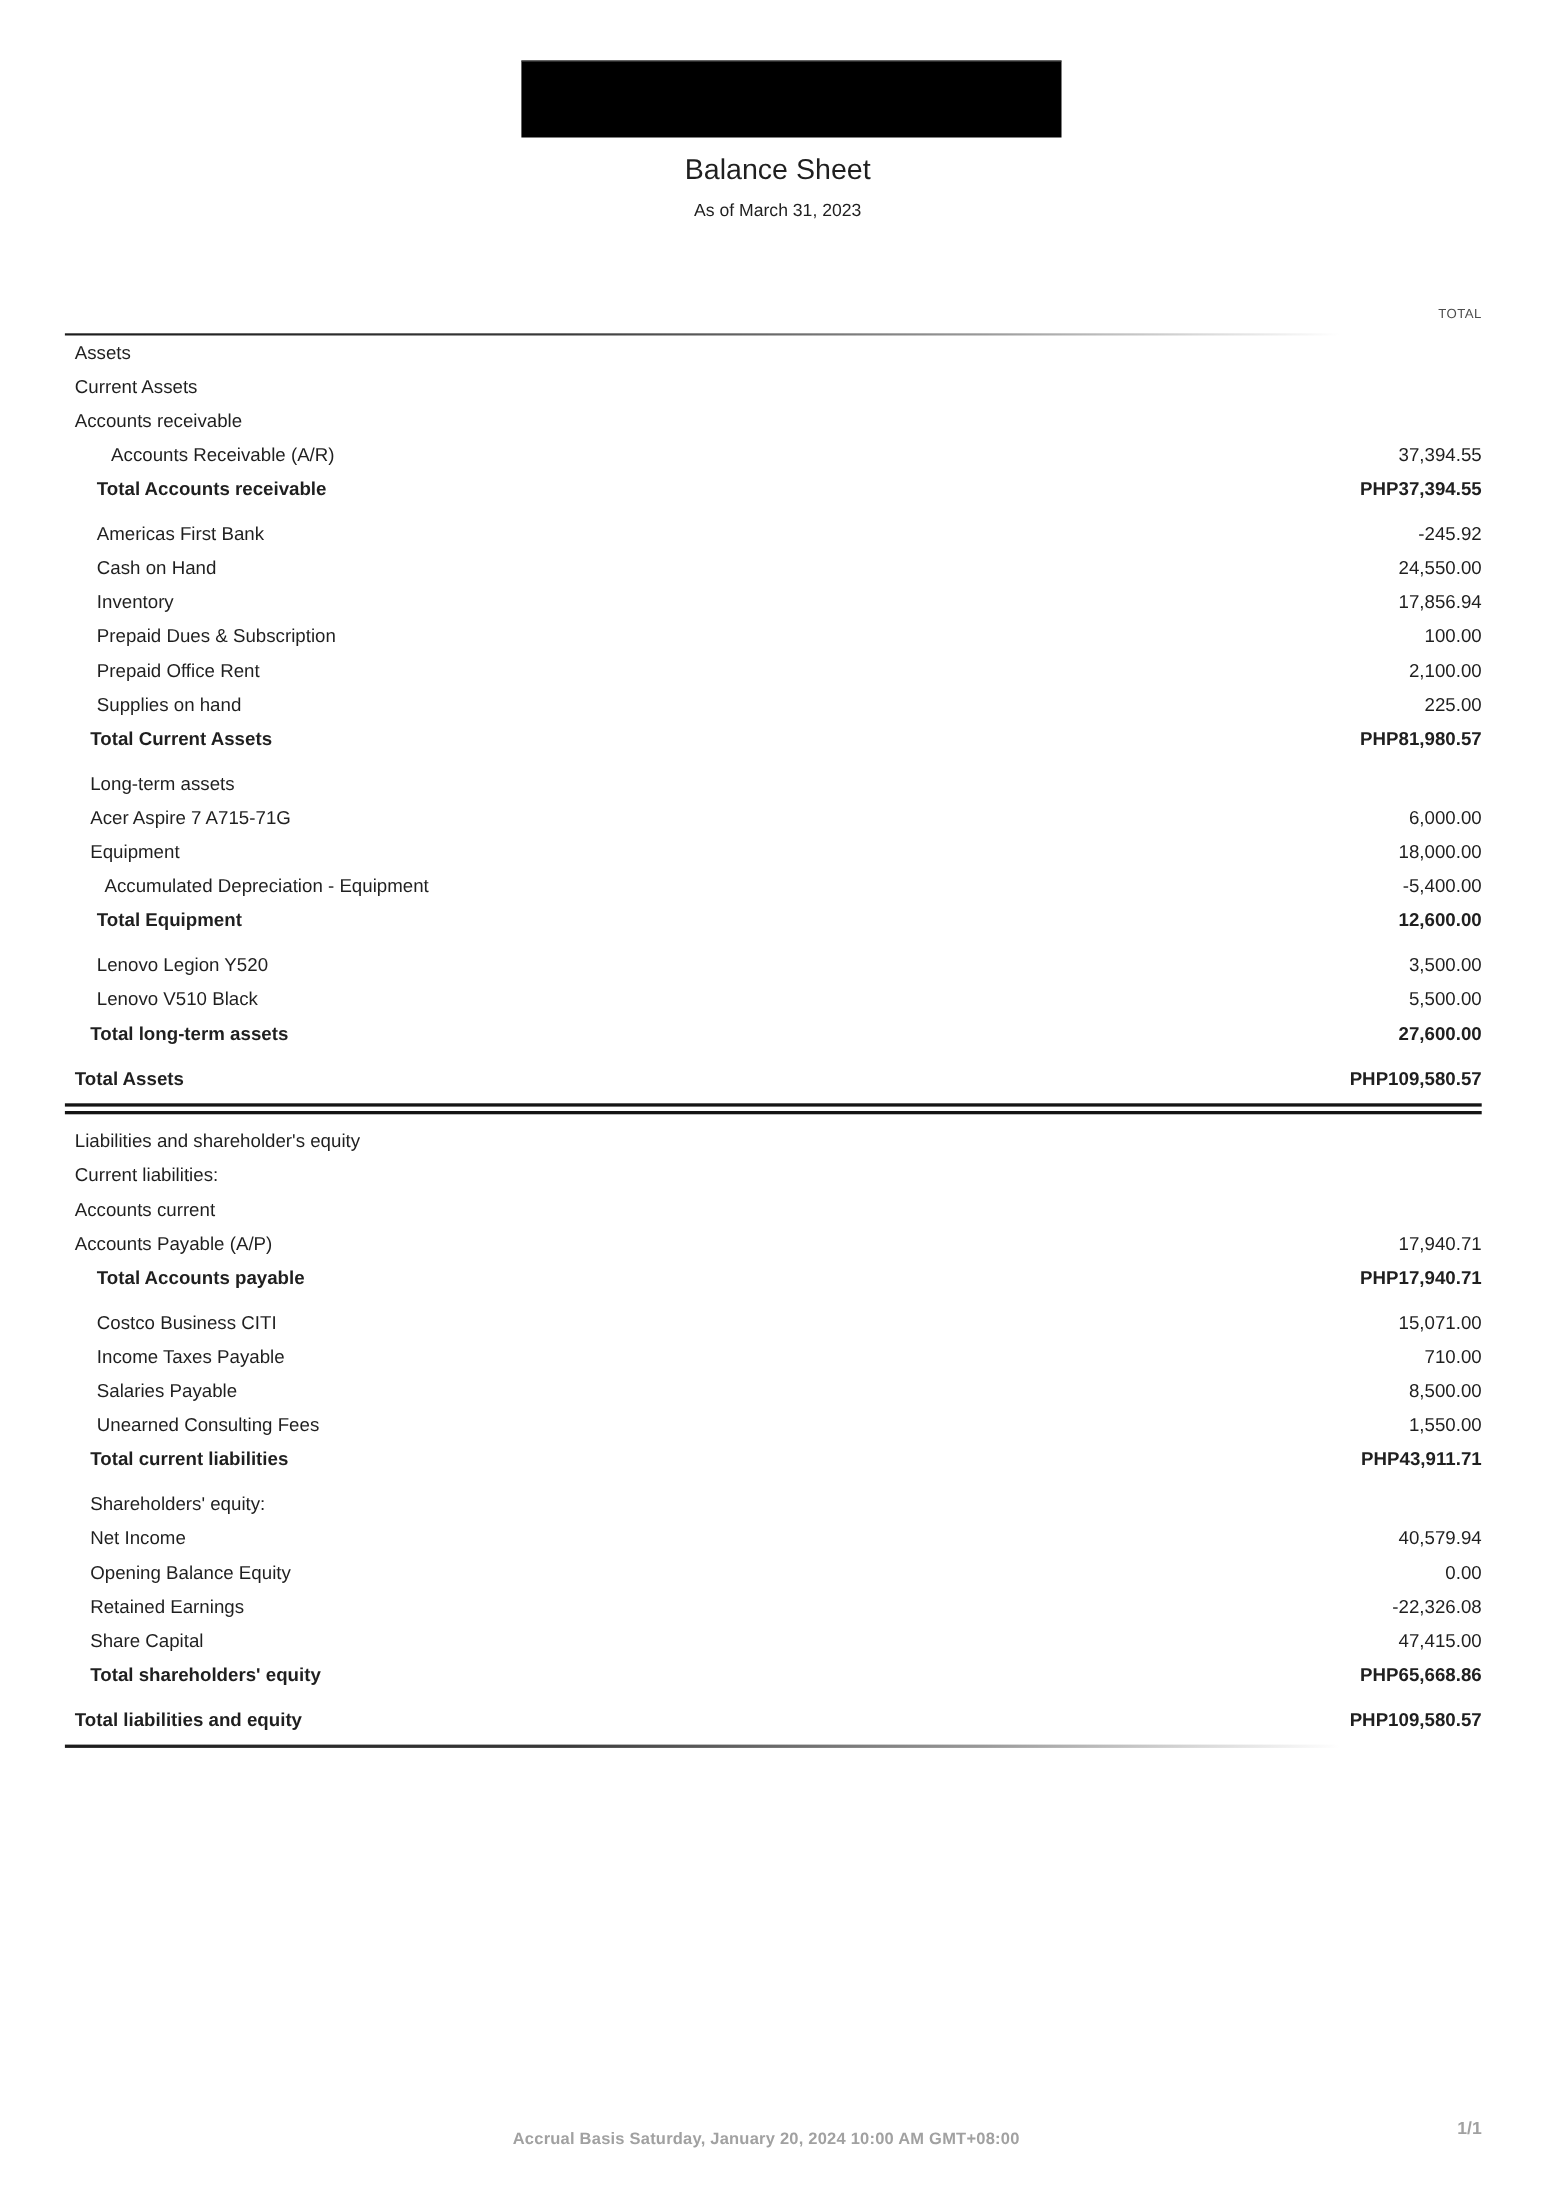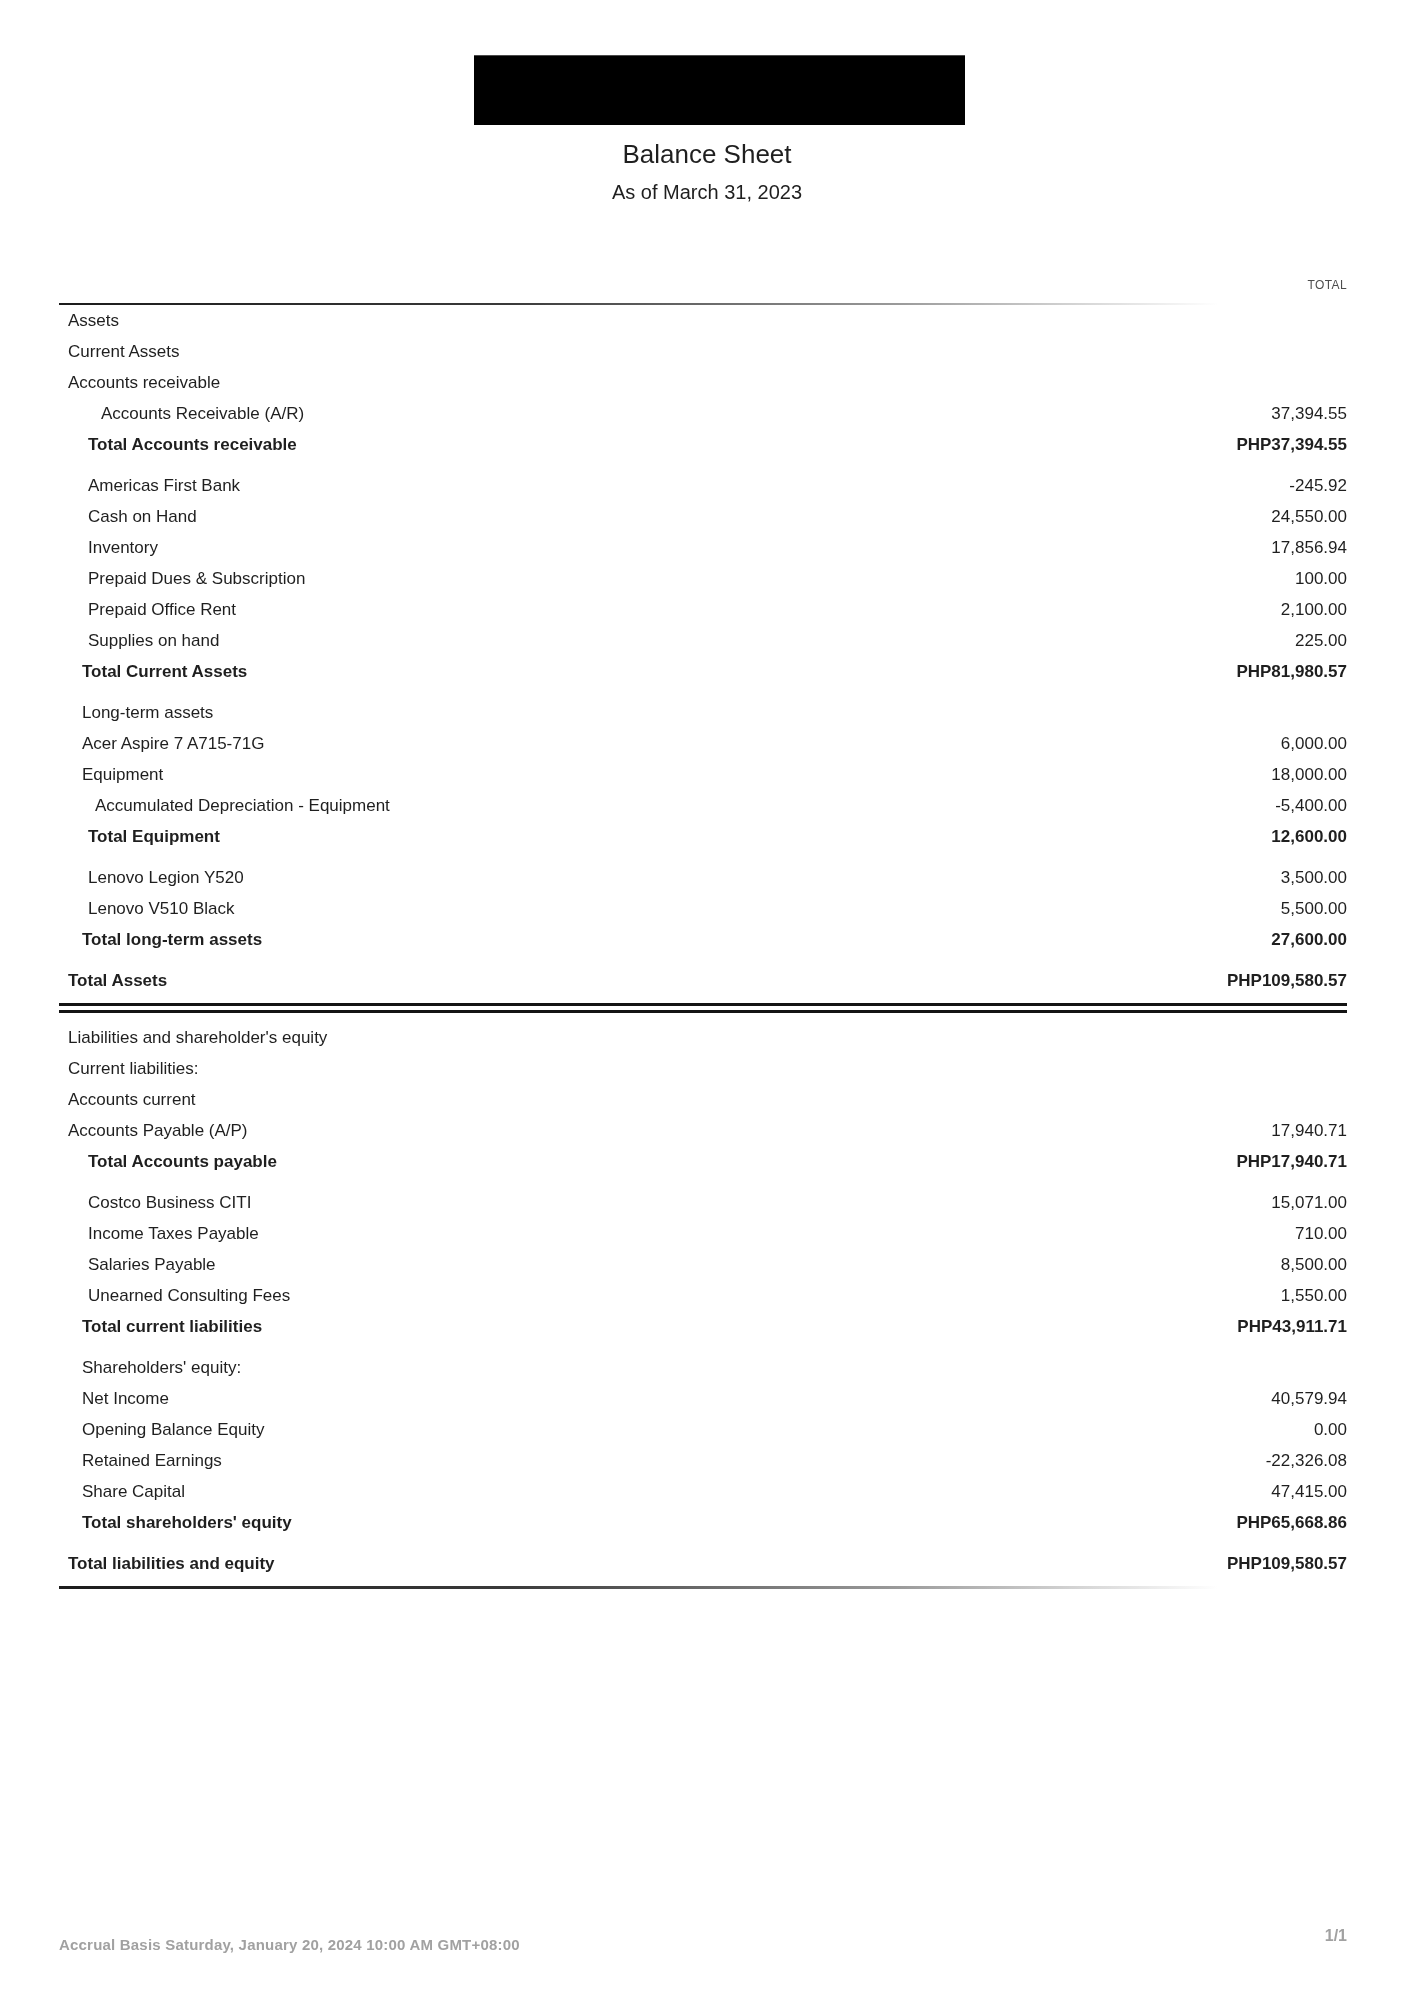--- a/index.html
+++ b/index.html
@@ -16,21 +16,21 @@
     position:absolute;left:474px;top:55px;width:491px;height:69px;
     background:var(--redaction,#000);
     border-top:1px solid #4a4a4a;
   }
   .title{
     position:absolute;top:136px;left:0;width:100%;
     text-align:center;font-size:26px;line-height:36px;font-weight:400;
   }
   .subtitle{
     position:absolute;top:176px;left:0;width:100%;
-    text-align:center;font-size:20px;line-height:32px;font-weight:400;
+    text-align:center;font-size:16px;line-height:32px;font-weight:400;
   }
   .table{
     position:absolute;left:59px;top:270px;width:1288px;
   }
   .thead{
     height:33px;line-height:30px;text-align:right;
     font-size:12px;letter-spacing:.4px;color:var(--muted,#4d4d4d);
   }
   .grad-rule{
     height:2px;border:0;margin:0;
@@ -51,21 +51,21 @@
   .lbl{white-space:nowrap;}
   .amt{white-space:nowrap;}
   .double-rule{
     margin:7px 0 9px;height:4px;
     border-top:3px solid #141414;border-bottom:3px solid #141414;
   }
   .footer{
     position:absolute;left:59px;top:1936px;width:1288px;height:22px;
   }
   .footer-basis{
-    position:absolute;left:0;right:13px;text-align:left;
+    position:absolute;left:0;right:13px;text-align:center;
     font-size:15px;font-weight:bold;color:var(--footerc,#a1a1a1);
     letter-spacing:.2px;
   }
   .footer-page{
     position:absolute;right:0;top:-9px;
     font-size:16px;font-weight:bold;color:var(--footerc,#a1a1a1);
   }
 </style>
 </head>
 <body>

